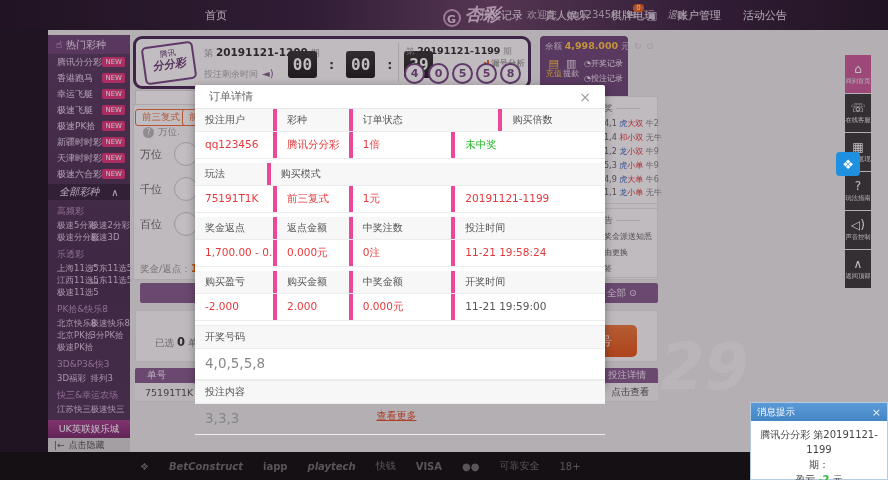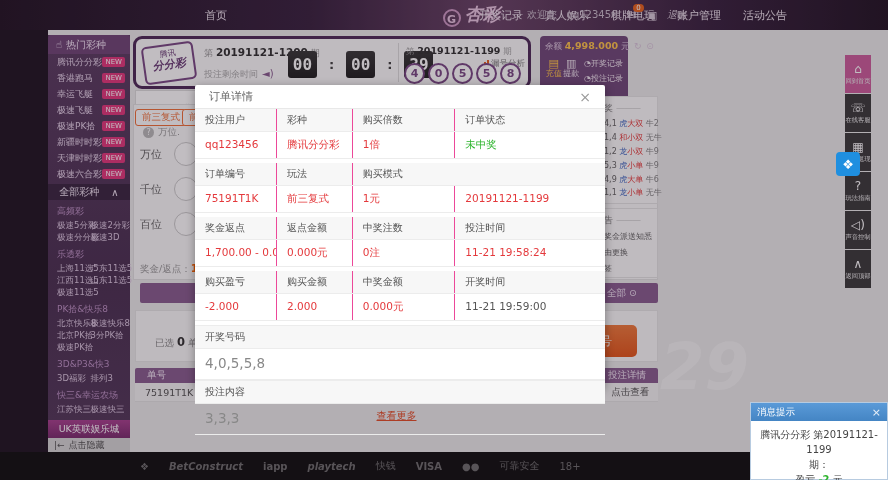--- a/index.html
+++ b/index.html
@@ -19,21 +19,21 @@
   .welcome .badge{position:absolute;top:-5px;right:-7px;background:#e8641f;color:#fff;font-size:7px;border-radius:6px;padding:0 3px;line-height:8px;}
   .welcome .logout{font-style:italic;color:#d8cbd9;}
   
   .leftdark{position:absolute;left:0;top:30px;width:48px;height:422px;background:#221824;}
   .sidebar{position:absolute;left:48px;top:35px;width:82px;height:403px;
     background:linear-gradient(180deg,#5d3f64 0%,#4c3353 60%,#553b5c 100%);display:flex;flex-direction:column;}
   .sb-head{background:#714878;color:#f3e4f5;font-size:10px;height:19px;display:flex;align-items:center;gap:4px;padding-left:8px;border-radius:3px 3px 0 0;}
   .sb-item{display:flex;align-items:center;justify-content:space-between;padding:0 5px 0 9px;height:16px;}
   .sb-item .lb{color:#e6d4e9;font-size:9px;}
   .sb-new{background:#e23a7d;color:#fff;font-size:7px;padding:1px 3px;border-radius:2px;line-height:8px;}
-  .sb-all{background:#3c2943;color:#efe3f1;font-size:10px;height:16px;display:flex;align-items:center;justify-content:center;gap:12px;margin-top:2px;}
+  .sb-all{background:#3c2943;color:#efe3f1;font-size:10px;height:16px;display:flex;align-items:center;justify-content:center;gap:12px;margin-top:2px;font-style:italic;}
   .sb-group{padding:2px 6px 0 9px;}
   .sb-gt{color:#bd93c5;font-size:9px;margin:3px 0 1px 0;}
   .sb-grid{display:flex;flex-wrap:wrap;}
   .sb-grid span{width:50%;color:#dcc8e0;font-size:8.5px;line-height:12px;white-space:nowrap;}
   .sb-uk{margin-top:auto;background:linear-gradient(180deg,#a94390 0%,#7c2f6f 100%);color:#fff;font-size:9.5px;height:18px;display:flex;align-items:center;justify-content:center;}
   .sb-hide{position:absolute;left:48px;top:438px;width:82px;height:14px;background:#d6d6d6;color:#555;font-size:9px;display:flex;align-items:center;gap:4px;padding-left:6px;}
   
   .gamepanel{position:absolute;left:133px;top:36px;width:398px;height:53px;background:#fdfdfd;border:3px solid #4f2d59;border-radius:9px;}
   .gp-div{position:absolute;left:262px;top:4px;bottom:4px;width:1px;background:#ddd;}
   .gp-logo{position:absolute;left:7px;top:5px;width:52px;height:38px;border:2px solid #7a4a85;border-radius:5px;
@@ -116,21 +116,21 @@
     font-size:13px;display:flex;align-items:center;justify-content:center;z-index:55;cursor:pointer;}
   
   .overlay{position:absolute;left:0;top:0;width:888px;height:480px;background:rgba(25,12,25,0.27);z-index:40;}
   .modal{position:absolute;left:195px;top:85px;width:410px;height:303px;background:#fff;z-index:60;border-radius:2px;
     box-shadow:0 2px 10px rgba(0,0,0,0.35);}
   .m-head{height:24px;border-bottom:1px solid #e8e8e8;display:flex;align-items:center;justify-content:space-between;padding:0 14px;}
   .m-title{font-size:11px;color:#666;}
   .m-close{font-size:14px;color:#999;cursor:pointer;}
   .m-sec{border-bottom:4px solid #fff;}
   .m-row{display:flex;border-bottom:1px solid #ececec;}
-  .m-row .c{padding:4px 0 4px 10px;font-size:10px;white-space:nowrap;overflow:hidden;border-right:1px solid #ec4899;}
+  .m-row .c{padding:4px 0 4px 10px;font-size:10px;white-space:nowrap;overflow:hidden;border-right:4px solid #ec4899;}
   .m-row .c:last-child{border-right:none;}
   .c1{width:20%;} .c2{width:18.5%;} .c3{width:25%;} .c4{width:36.5%;}
   .m-hdr{background:#f7f7f7;color:#555;}
   .m-val .c{padding:6px 0 6px 10px;font-size:10.5px;}
   .red{color:#e4393c;} .green{color:#2cb42c;} .dark{color:#555;}
   .m-fhdr{background:#f7f7f7;color:#555;font-size:10px;padding:4px 10px;border-bottom:1px solid #ececec;border-top:1px solid #ececec;}
   .m-fval{font-size:13.5px;color:#888;padding:6px 10px 8px 10px;border-bottom:1px solid #ececec;}
   
   .toast{position:absolute;left:750px;top:402px;width:138px;height:78px;background:#fff;z-index:70;border:1px solid #b7cbe0;}
   .toast-head{height:18px;background:linear-gradient(180deg,#5a9ad8,#4485c4);display:flex;align-items:center;justify-content:space-between;padding:0 6px;}
@@ -440,33 +440,32 @@
 
   <div class="modal">
     <div class="m-head">
       <span class="m-title">订单详情</span>
       <span class="m-close">×</span>
     </div>
     <div class="m-sec">
       <div class="m-row m-hdr">
         <span class="c c1">投注用户</span>
         <span class="c c2">彩种</span>
+        <span class="c c4">订单状态</span>
         <span class="c c3">购买倍数</span>
-        <span class="c c4">订单状态</span>
       </div>
       <div class="m-row m-val">
         <span class="c c1 red">qq123456</span>
         <span class="c c2 red">腾讯分分彩</span>
         <span class="c c3 red">1倍</span>
         <span class="c c4 green">未中奖</span>
       </div>
     </div>
     <div class="m-sec">
       <div class="m-row m-hdr">
-        <span class="c c1">订单编号</span>
         <span class="c c2">玩法</span>
         <span class="c c3">购买模式</span>
       </div>
       <div class="m-row m-val">
         <span class="c c1 red">75191T1K</span>
         <span class="c c2 red">前三复式</span>
         <span class="c c3 red">1元</span>
         <span class="c c4 red">20191121-1199</span>
       </div>
     </div>

